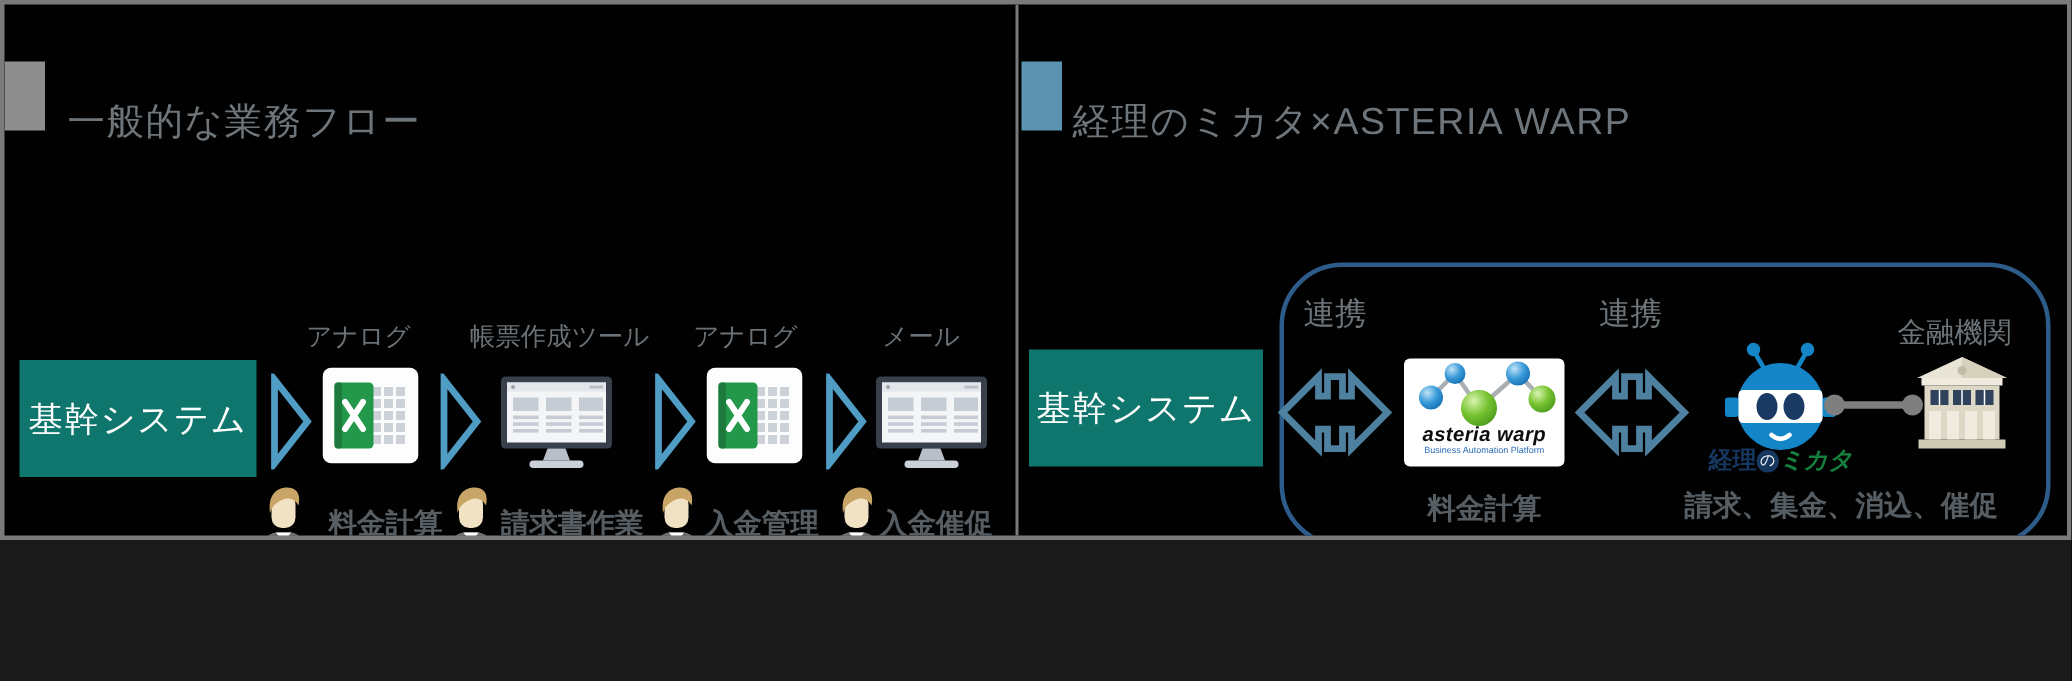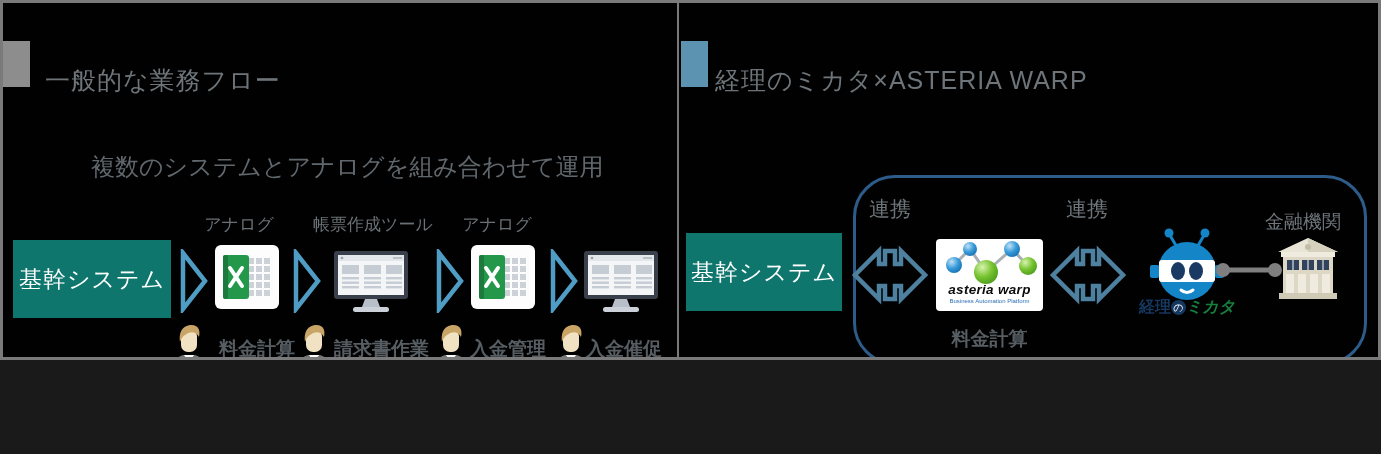--- a/index.html
+++ b/index.html
@@ -62,40 +62,40 @@
 <body>
 
 <div class="canvas">
 
   <div class="divider"></div>
 
   <section class="layer">
 
     <div class="marker marker-gray" style="left:0;top:38px"></div>
     <h1 class="panel-title" style="left:42px;top:44px">一般的な業務フロー</h1>
-    <p class="panel-subtitle" style="left:88px;top:124px;font-size:24px">複数のシステムとアナログを組み合わせて運用</p>
 
     <div class="corebox" style="left:10px;top:237px;width:158px;height:78px">基幹システム</div>
 
     <svg class="abs" style="left:176px;top:246px" width="30" height="64" viewBox="0 0 30 64">
         <polygon points="4,4 26,32 4,60" fill="none" stroke="#4f9cc4" stroke-width="4.5"></polygon>
       </svg>
     <svg class="abs" style="left:289px;top:246px" width="30" height="64" viewBox="0 0 30 64">
         <polygon points="4,4 26,32 4,60" fill="none" stroke="#4f9cc4" stroke-width="4.5"></polygon>
       </svg>
     <svg class="abs" style="left:432px;top:246px" width="30" height="64" viewBox="0 0 30 64">
         <polygon points="4,4 26,32 4,60" fill="none" stroke="#4f9cc4" stroke-width="4.5"></polygon>
       </svg>
     <svg class="abs" style="left:546px;top:246px" width="30" height="64" viewBox="0 0 30 64">
         <polygon points="4,4 26,32 4,60" fill="none" stroke="#4f9cc4" stroke-width="4.5"></polygon>
       </svg>
 
     <div class="step-label" style="left:236px">アナログ</div>
     <div class="step-label" style="left:370px">帳票作成ツール</div>
     <div class="step-label" style="left:494px">アナログ</div>
+    <div class="step-label" style="left:611px">メール</div>
 
     <svg class="abs" style="left:212px;top:242px" width="64" height="64" viewBox="0 0 64 64">
       <rect x="0" y="0" width="64" height="64" rx="6" fill="#fdfdfd"></rect>
       <g fill="#ccd2d7">
         <rect x="33" y="13" width="6" height="6"></rect>
           <rect x="41" y="13" width="6" height="6"></rect>
           <rect x="49" y="13" width="6" height="6"></rect>
         <rect x="33" y="21" width="6" height="6"></rect>
           <rect x="41" y="21" width="6" height="6"></rect>
           <rect x="49" y="21" width="6" height="6"></rect>
@@ -298,20 +298,21 @@
       <rect x="12" y="39" width="56" height="22" rx="3" fill="#fff"></rect>
       <ellipse cx="31" cy="50" rx="7" ry="9" fill="#1b3a63"></ellipse>
       <ellipse cx="49" cy="50" rx="7" ry="9" fill="#1b3a63"></ellipse>
       <path d="M34,69 Q40,74 46,69" stroke="#fff" stroke-width="3" fill="none" stroke-linecap="round"></path>
     </svg>
     <div class="mikata-text">
       <span class="mikata-p1">経理</span>
       <span class="mikata-p2">の</span>
       <span class="mikata-p3">ミカタ</span>
     </div>
+    <div class="mikata-tasks">請求、集金、消込、催促</div>
 
     <svg class="abs" style="left:1210px;top:257px" width="72" height="20" viewBox="0 0 72 20">
       <line x1="10" y1="10" x2="62" y2="10" stroke="#7f7f7f" stroke-width="5"></line>
       <circle cx="10" cy="10" r="7" fill="#7f7f7f"></circle>
         <circle cx="62" cy="10" r="7" fill="#7f7f7f"></circle>
     </svg>
 
     <svg class="abs" style="left:1274px;top:234px" width="62" height="64" viewBox="0 0 62 64">
       <polygon points="31,1 61,15 1,15" fill="#e9e5d6"></polygon>
       <polygon points="31,1 61,15 31,15" fill="#d6d1bd"></polygon>

